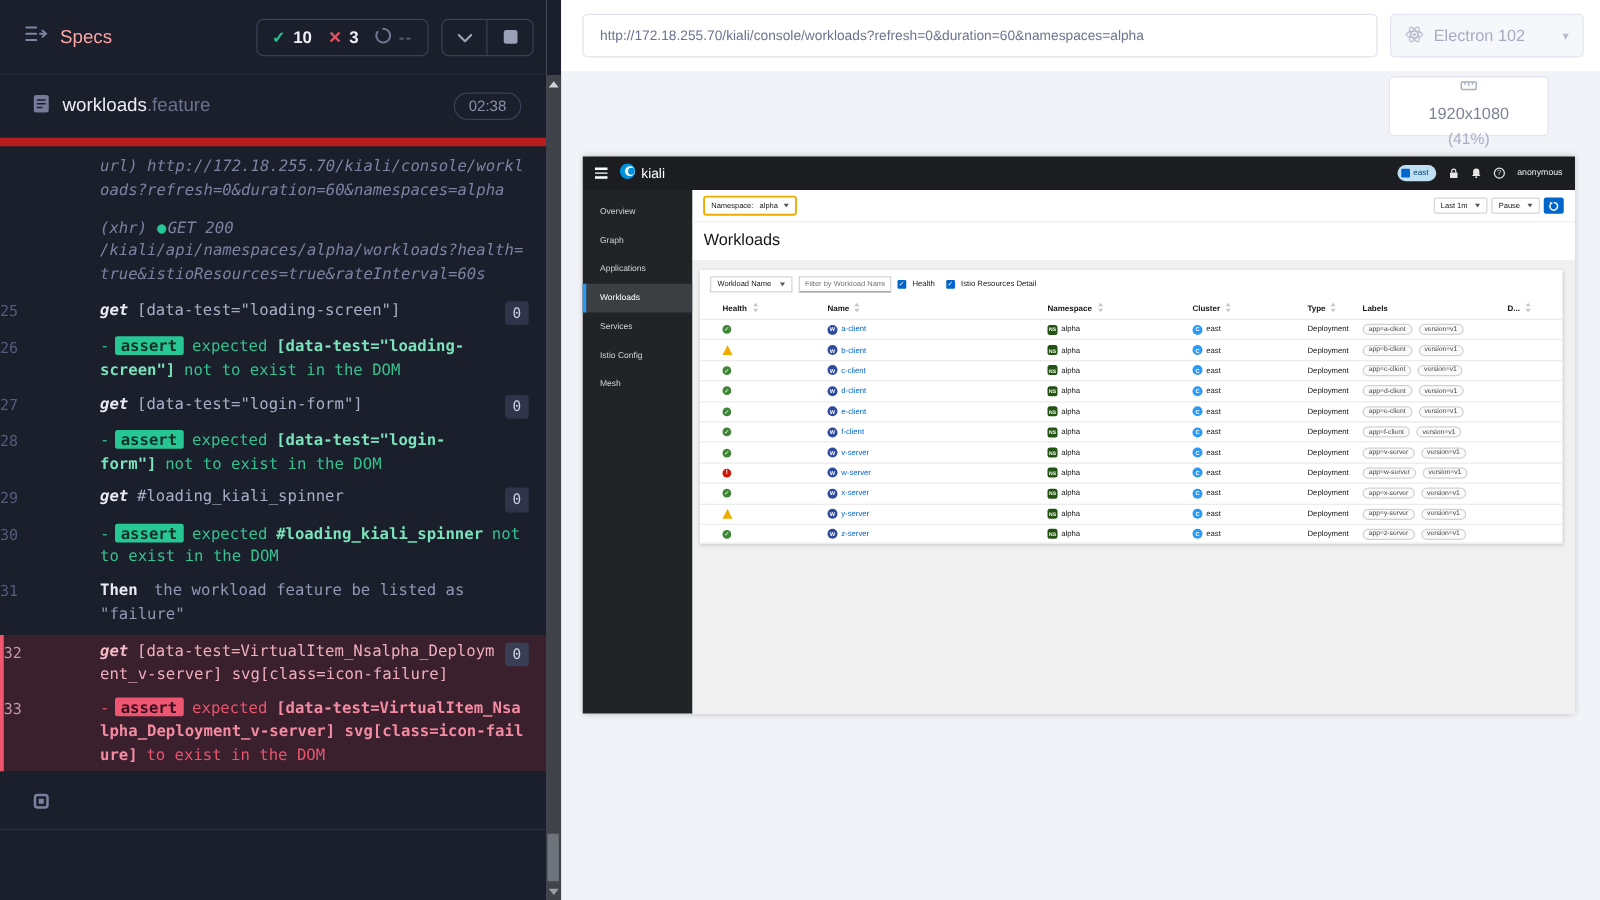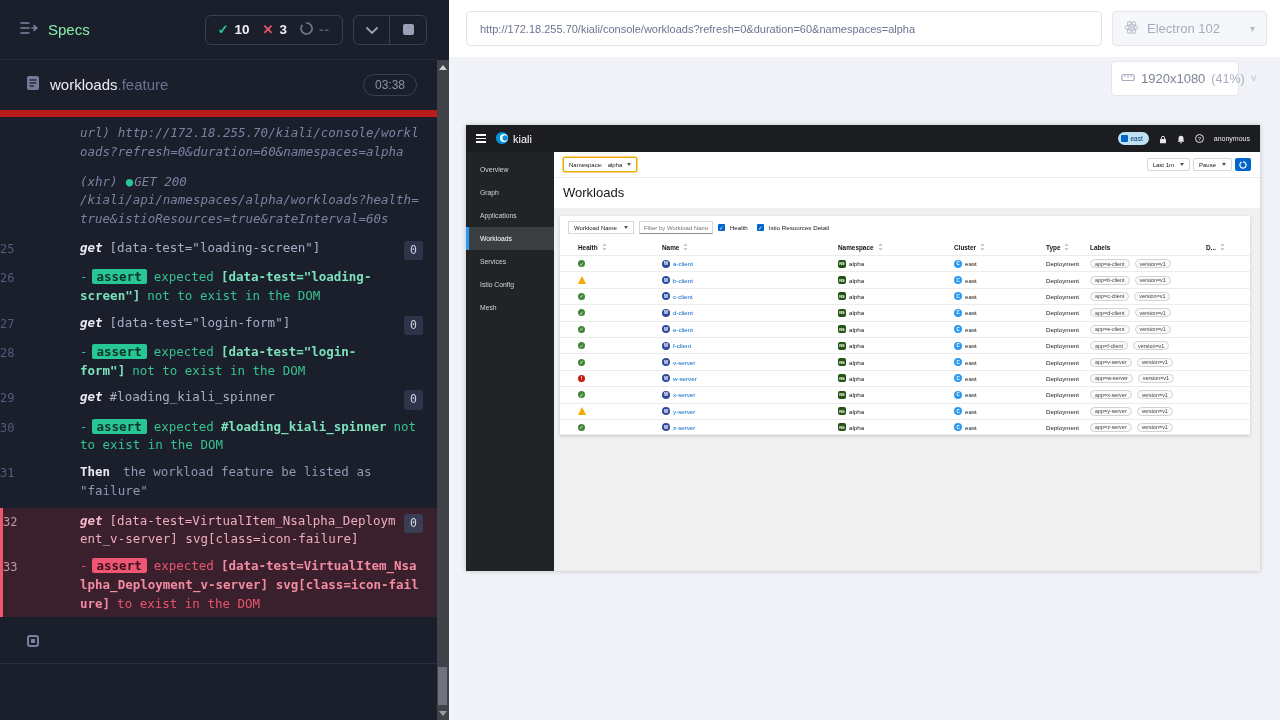--- a/index.html
+++ b/index.html
@@ -4,21 +4,21 @@
 <style>
   * { box-sizing: border-box; margin: 0; padding: 0; }
   html,body { width:1280px; height:720px; overflow:hidden; }
   body { font-family:"Liberation Sans",sans-serif; background:#f2f3f9; }
   .app { display:flex; width:1280px; height:720px; }
 
   
   .reporter { width:437px; flex:none; background:#1b1e2b; display:flex; flex-direction:column; overflow:hidden; }
   .rep-header { height:60px; flex:none; display:flex; align-items:center; gap:10px;
     padding:0 10px 0 20px; border-bottom:1px solid #272b3e; }
-  .specs-label { color:#86efac; font-size:15px; }
+  .specs-label { color:#fca5a5; font-size:15px; }
   .stats { margin-left:auto; display:flex; align-items:center; gap:13px; border:1px solid #3a3f54;
     border-radius:6px; padding:0 12px; height:30px; }
   .stat { display:flex; align-items:center; gap:6px; font-size:13.5px; font-weight:bold; color:#f0f1f7; }
   .stat .glyph-pass { color:#24c795; font-size:13px; }
   .stat .glyph-fail { color:#e45464; font-size:13px; }
   .stat .pending-num { color:#565b73; font-weight:bold; letter-spacing:1px; }
   .hdr-buttons { display:flex; border:1px solid #3a3f54; border-radius:6px; height:30px; overflow:hidden; }
   .hdr-btn { width:36px; display:flex; align-items:center; justify-content:center; background:transparent; border:none; cursor:pointer; }
   .hdr-btn:first-child { border-right:1px solid #3a3f54; }
   .stop-square { width:11px; height:11px; background:#9aa0b6; border-radius:2px; display:inline-block; }
@@ -77,22 +77,22 @@
 
   
   .stage { flex:1; position:relative; background:#f2f3f9; }
   .url-row { height:57px; background:#fff; display:flex; align-items:center; gap:10px; padding:0 13px 0 17px; }
   .url-input { flex:1; height:35px; border:1px solid #e1e3ee; border-radius:4px; background:#fff;
     color:#6c7390; font-size:11px; padding:0 13px; font-family:"Liberation Sans",sans-serif; }
   .browser-select { width:155px; height:35px; border:1px solid #e3e5ef; border-radius:4px; background:#f6f7fb;
     color:#a7abc0; display:flex; align-items:center; gap:8px; padding:0 11px; font-size:13px; }
   .chev { color:#b8bccd; font-size:10px; margin-left:auto; }
   .viewport-row { display:flex; justify-content:flex-end; padding:4px 41px 0 0; }
-  .viewport-select { width:128px; height:35px; border:1px solid #e3e5ef; border-radius:4px; background:#fff;
-    display:flex; align-items:center; gap:6px; padding:0 9px; font-size:13px; }
+  .viewport-select { width:128px; height:48px; border:1px solid #e3e5ef; border-radius:4px; background:#fff;
+    display:flex; align-items:center; gap:6px; padding:0 9px; font-size:13px;flex-direction:column; }
   .vp-size { color:#7e8496; } .vp-zoom { color:#a9aec0; font-size:12.5px; }
 
   
   .aut-frame { position:absolute; left:17px; top:125px; width:794px; height:446px;
     box-shadow:0 0 5px rgba(0,0,0,.22); }
   .kiali { width:100%; height:100%; display:flex; flex-direction:column; background:#f0f0f0; overflow:hidden; }
   .k-mast { height:27px; flex:none; background:#1b1d21; display:flex; align-items:center; gap:9px; padding:0 10px; }
   .burger { display:flex; flex-direction:column; gap:2px; cursor:pointer; }
   .burger i { width:10px; height:1.5px; background:#fff; display:block; }
   .k-brand { display:flex; align-items:center; gap:4px; color:#fff; font-size:11px; }
@@ -213,21 +213,21 @@
             <g stroke="#1b1e2b" stroke-width="1.3">
               <line x1="3.5" y1="5" x2="10.5" y2="5"></line>
               <line x1="3.5" y1="8" x2="10.5" y2="8"></line>
               <line x1="3.5" y1="11" x2="8" y2="11"></line>
             </g>
           </svg>
       </span>
       <span>
         <span class="spec-name">workloads</span><span class="spec-ext">.feature</span>
       </span>
-      <span class="spec-time">03:38</span>
+      <span class="spec-time">02:38</span>
     </div>
 
     <div class="log">
       <div class="instrument first">
         <span>url)  http://172.18.255.70/kiali/console/workloads?refresh=0&amp;duration=60&amp;namespaces=alpha</span>
       </div>
       <div class="instrument">
         <span>(xhr)</span><span class="xhr-dot">●</span><span>GET 200</span><br>
         <span>/kiali/api/namespaces/alpha/workloads?health=true&amp;istioResources=true&amp;rateInterval=60s</span>
       </div>

